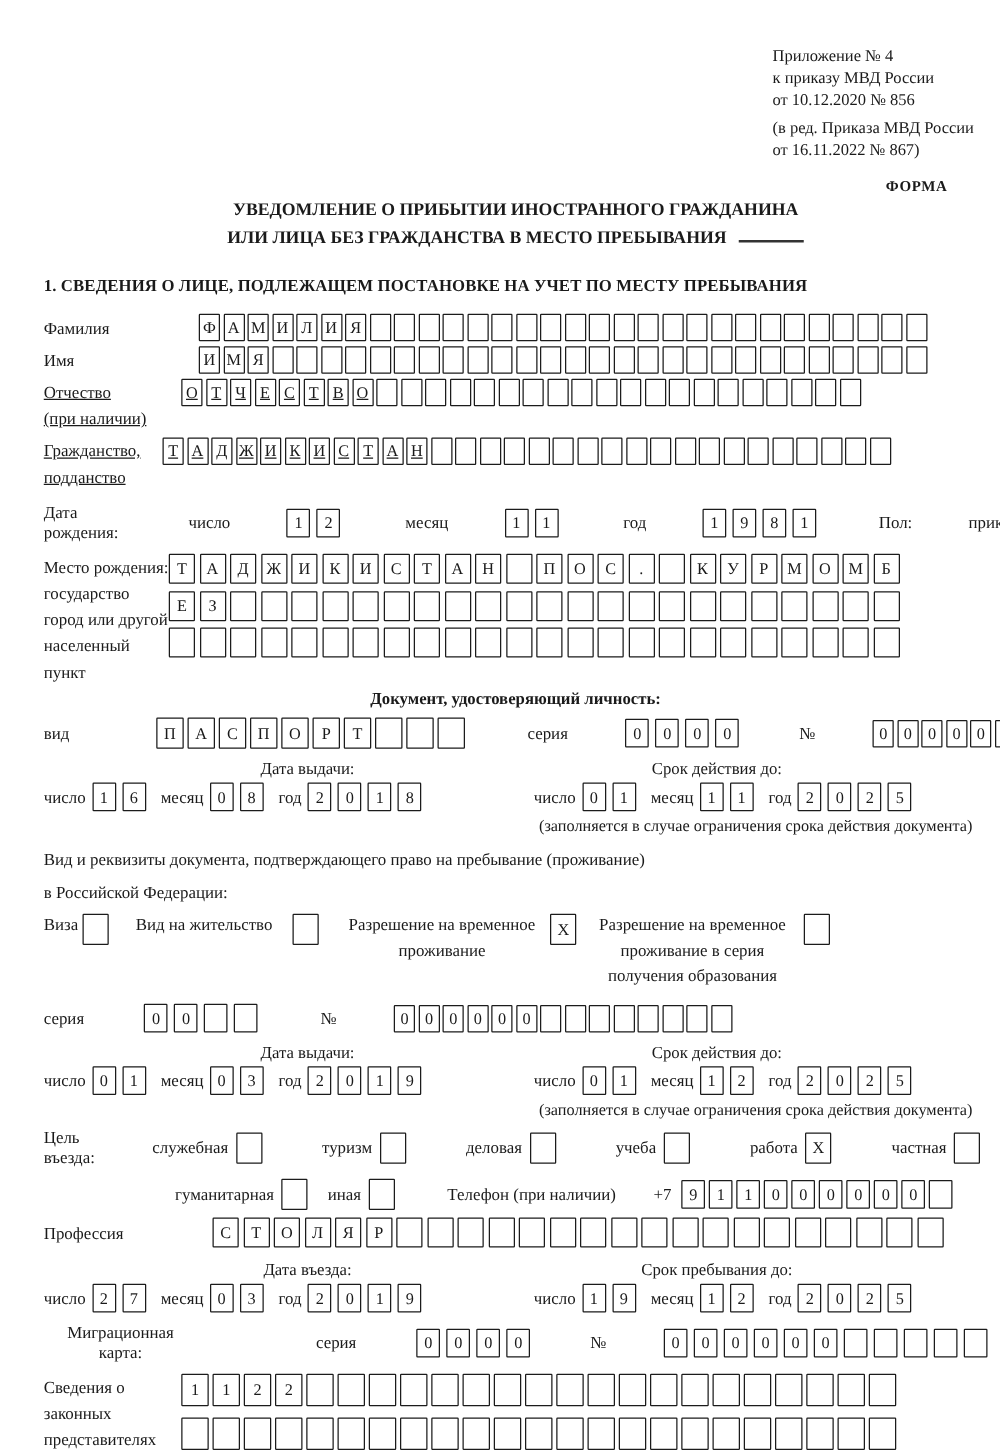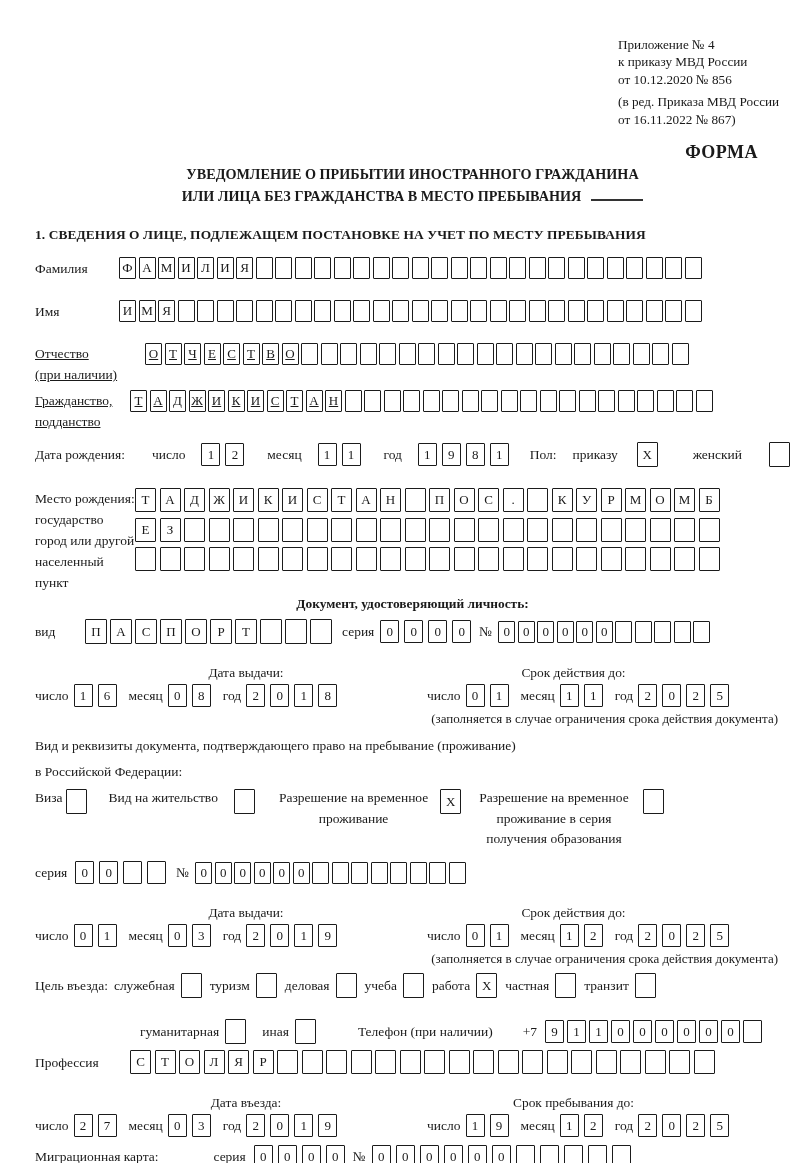--- a/index.html
+++ b/index.html
@@ -4,26 +4,26 @@
 <style>
   html,body{margin:0;padding:0;background:#fff;}
   body{
     width:800px;height:1163px;overflow:hidden;color:#1a1a1a;
     font-family:"Liberation Serif","DejaVu Serif",serif;font-size:13.5px;
   }
   .page{box-sizing:border-box;width:800px;height:1163px;padding:36px 10px 0 35px;position:relative;}
   
   .appendix{margin-left:583px;line-height:1.32;font-size:13.2px;}
   .appendix .sub{margin-top:5px;}
-  .forma{text-align:right;padding-right:32px;font-weight:bold;font-size:18px;letter-spacing:.5px;margin-top:14px;}
+  .forma{text-align:right;padding-right:32px;font-weight:bold;font-size:12px;letter-spacing:.5px;margin-top:14px;}
   .title{text-align:center;font-weight:bold;font-size:14.2px;line-height:1.55;}
   .blank{display:inline-block;width:52px;height:13px;border-bottom:2px solid #333;margin-left:10px;}
   .sec1{font-weight:bold;font-size:13.4px;margin:20px 0 14px 0;letter-spacing:.1px;}
   
-  .row{display:flex;align-items:center;margin-bottom:21px;}
+  .row{display:flex;align-items:center;margin-bottom:4px;gap:40px;}
   .rowtop{display:flex;align-items:flex-start;margin-bottom:5px;text-decoration:underline;}
   .lblcol{flex:none;line-height:21px;}
   .w84{width:84px;}.w110{width:110px;}.w95{width:95px;}.w100{width:100px;}.w50{width:50px;}
   .cells{display:inline-flex;gap:2.5px;flex:none;}
   .cell{
     flex:none;display:inline-flex;align-items:center;justify-content:center;
     width:15px;height:20px;border:1.8px solid #1b1b1b;border-radius:1px;
     font-size:13px;background:#fff;
   }
   .cells.md{gap:3.5px}.cells.md .cell{width:19px;height:22px;}

